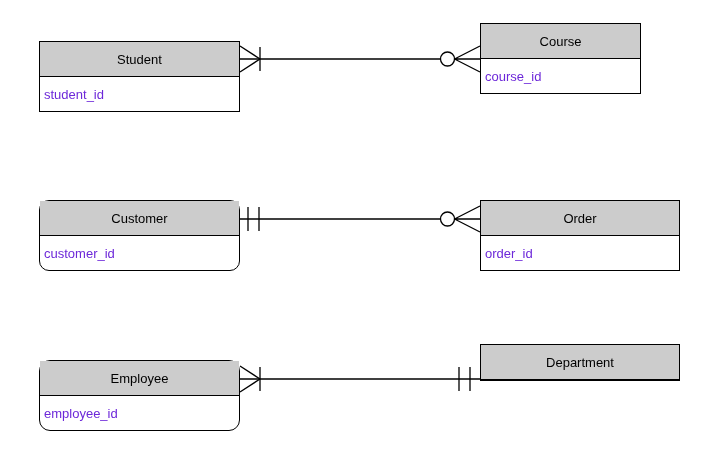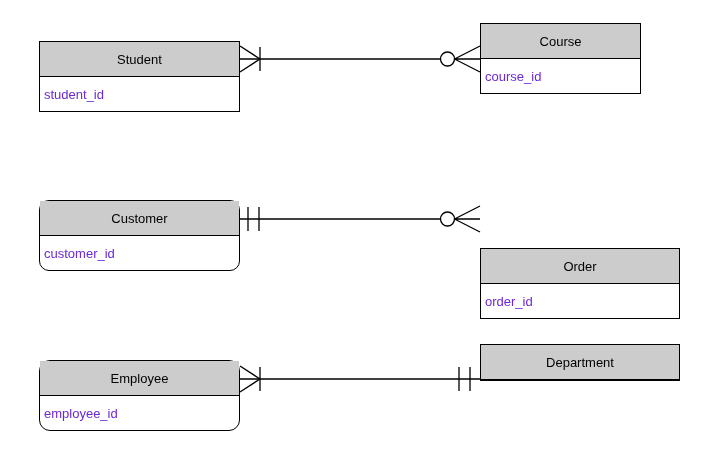--- a/index.html
+++ b/index.html
@@ -88,21 +88,21 @@
   <div class="entity" style="left:480px; top:23px; width:161px;">
     <div class="entity-header">Course</div>
     <div class="entity-attr">course_id</div>
   </div>
 
   <div class="entity" style="left:39px; top:200px; width:201px;border-radius:10px;">
     <div class="entity-header">Customer</div>
     <div class="entity-attr">customer_id</div>
   </div>
 
-  <div class="entity" style="left:480px; top:200px; width:200px;margin-top:48px;">
+  <div class="entity" style="left:480px; top:200px; width:200px;">
     <div class="entity-header">Order</div>
     <div class="entity-attr">order_id</div>
   </div>
 
   <div class="entity" style="left:39px; top:360px; width:201px;border-radius:11px;">
     <div class="entity-header">Employee</div>
     <div class="entity-attr">employee_id</div>
   </div>
 
   <div class="entity" style="left:480px; top:344px; width:200px;">

